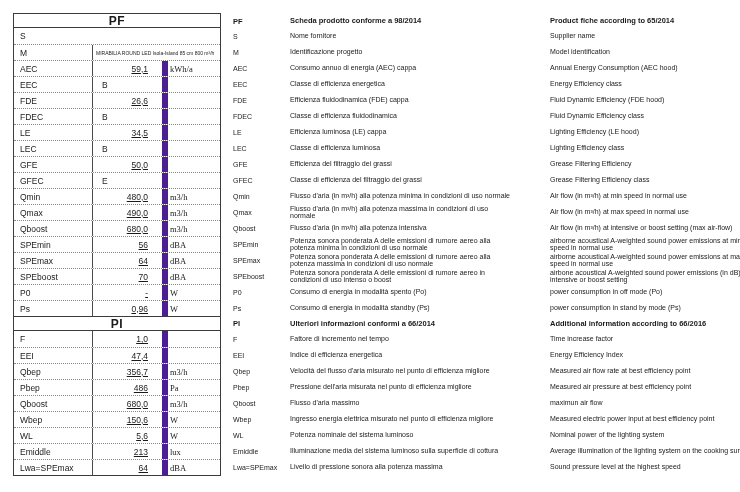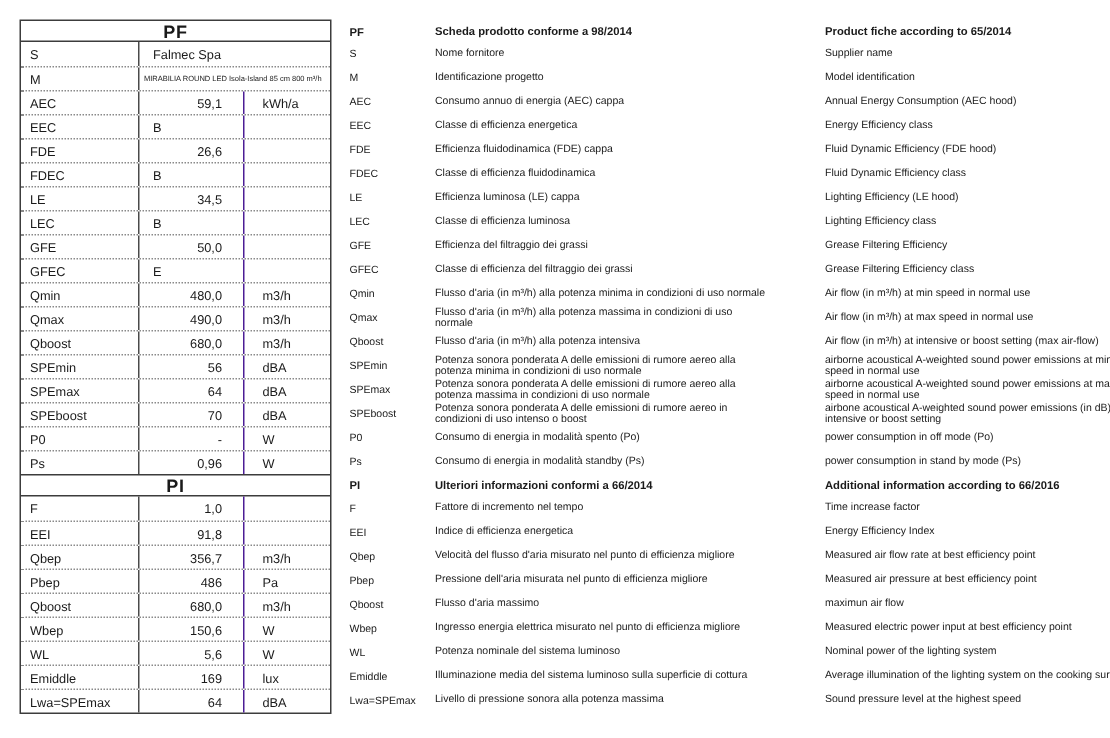--- a/index.html
+++ b/index.html
@@ -9,43 +9,42 @@
   
   .ptable{position:absolute;left:13px;top:13px;width:208px;border:1px solid #3c3c3c;background:#fff;}
   .t-sec-header{height:14px;display:flex;align-items:center;justify-content:center;
                 font-size:12px;font-weight:600;letter-spacing:.5px;border-bottom:1px solid #3c3c3c;}
   .t-sec-header.mid{height:15px;border-top:1px solid #3c3c3c;}
   .t-row{height:16px;display:flex;align-items:stretch;}
   .t-row + .t-row{border-top:1px dotted #8a8a8a;}
   .t-cell{display:flex;align-items:center;font-size:8.5px;white-space:nowrap;overflow:hidden;}
   .c-code{width:78px;padding-left:6px;}
   .c-val{width:70px;border-left:1px solid #4a4a4a;padding-left:9px;}
-  .c-val.num{justify-content:flex-end;padding-left:0;padding-right:14px;}
+  .c-val.num{justify-content:flex-end;padding-left:0;padding-right:14px;text-decoration:underline;}
   .c-val.span{width:128px;}
   .c-val.tiny{font-size:5px;padding-left:3px;letter-spacing:0;}
-  .c-unit{width:58px;border-left:1px solid #4c1d95;padding-left:12px;}
+  .c-unit{width:58px;border-left:6px solid #4c1d95;padding-left:2px;font-family:Liberation Serif, serif;}
 
   
   .dpanel{position:absolute;left:233px;top:14px;width:500px;}
   .d-row{display:flex;align-items:center;height:16px;}
   .d-row.d-header{height:14px;font-weight:700;}
   .d-row.d-header.mid{height:15px;}
   .d-code{width:57px;font-size:7px;flex-shrink:0;align-self:center;}
   .d-it{width:233px;font-size:7px;line-height:7.5px;flex-shrink:0;padding-right:10px;}
   .d-en{width:209px;font-size:7px;line-height:7.5px;flex-shrink:0;margin-left:27px;}
   .d-header .d-code,.d-header .d-it,.d-header .d-en{font-size:7.5px;}
 </style>
 </head>
 <body>
 
 <div class="ptable">
     <div class="t-sec-header">PF</div>
     <div class="t-row">
       <div class="t-cell c-code">S</div>
-      <div class="t-cell c-val span">Falmec Spa</div>
     </div>
     <div class="t-row">
       <div class="t-cell c-code">M</div>
       <div class="t-cell c-val span tiny">MIRABILIA ROUND LED Isola-Island 85 cm 800 m³/h</div>
     </div>
     <div class="t-row">
       <div class="t-cell c-code">AEC</div>
       <div class="t-cell c-val num">59,1</div>
       <div class="t-cell c-unit">kWh/a</div>
     </div>
@@ -125,21 +124,21 @@
       <div class="t-cell c-unit">W</div>
     </div>
     <div class="t-sec-header mid">PI</div>
     <div class="t-row">
       <div class="t-cell c-code">F</div>
       <div class="t-cell c-val num">1,0</div>
       <div class="t-cell c-unit"></div>
     </div>
     <div class="t-row">
       <div class="t-cell c-code">EEI</div>
-      <div class="t-cell c-val num">91,8</div>
+      <div class="t-cell c-val num">47,4</div>
       <div class="t-cell c-unit"></div>
     </div>
     <div class="t-row">
       <div class="t-cell c-code">Qbep</div>
       <div class="t-cell c-val num">356,7</div>
       <div class="t-cell c-unit">m3/h</div>
     </div>
     <div class="t-row">
       <div class="t-cell c-code">Pbep</div>
       <div class="t-cell c-val num">486</div>
@@ -155,21 +154,21 @@
       <div class="t-cell c-val num">150,6</div>
       <div class="t-cell c-unit">W</div>
     </div>
     <div class="t-row">
       <div class="t-cell c-code">WL</div>
       <div class="t-cell c-val num">5,6</div>
       <div class="t-cell c-unit">W</div>
     </div>
     <div class="t-row">
       <div class="t-cell c-code">Emiddle</div>
-      <div class="t-cell c-val num">169</div>
+      <div class="t-cell c-val num">213</div>
       <div class="t-cell c-unit">lux</div>
     </div>
     <div class="t-row">
       <div class="t-cell c-code">Lwa=SPEmax</div>
       <div class="t-cell c-val num">64</div>
       <div class="t-cell c-unit">dBA</div>
     </div>
   </div>
 <div class="dpanel">
     <div class="d-row d-header">

